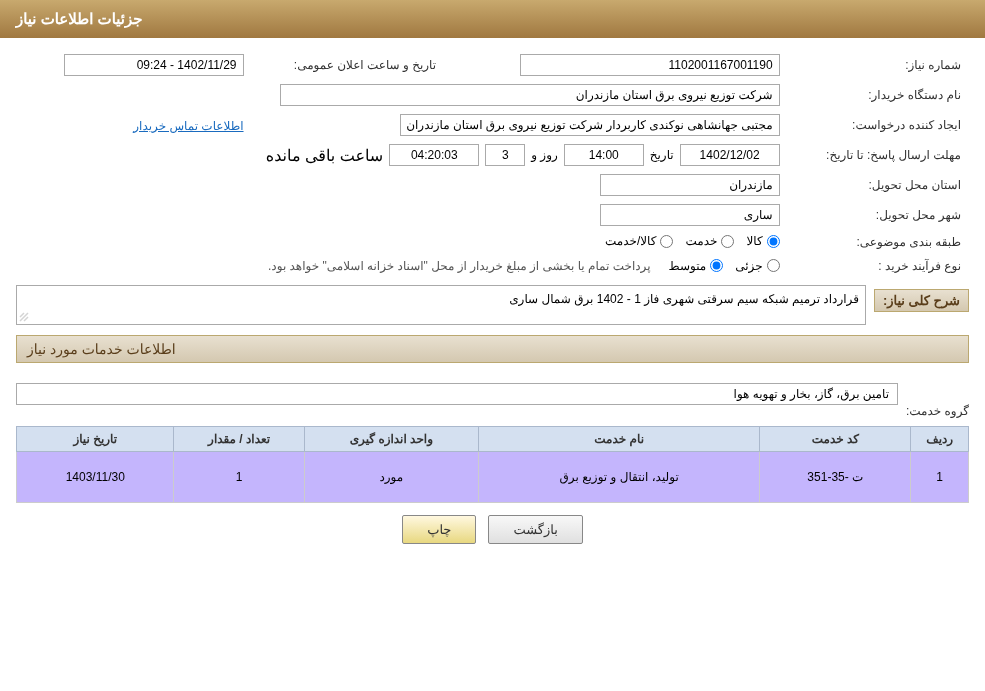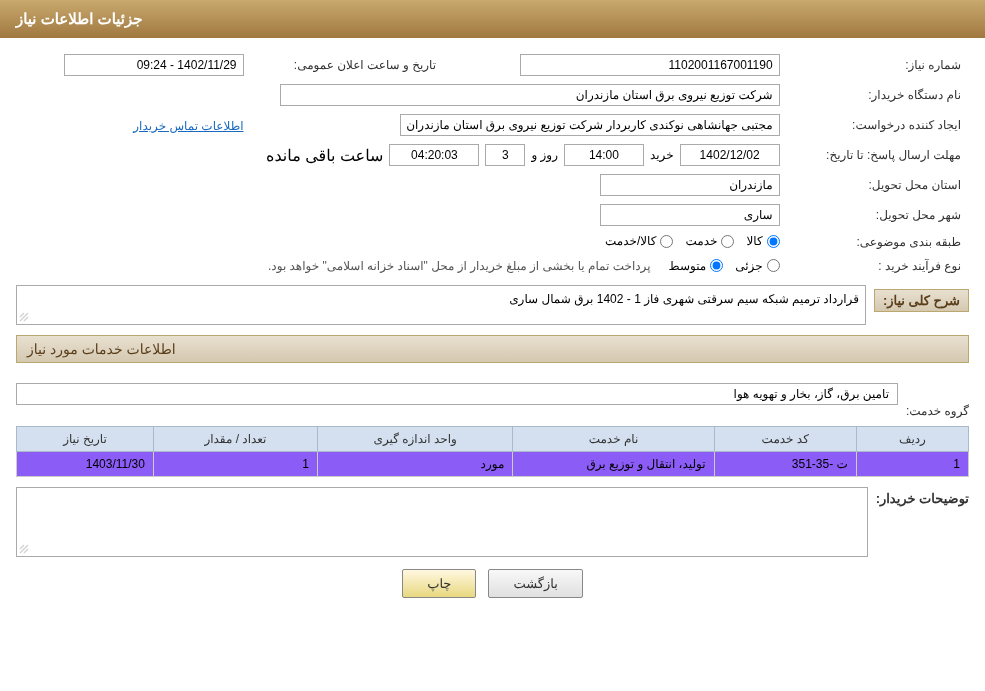--- a/index.html
+++ b/index.html
@@ -137,29 +137,30 @@
     }
     .data-table {
       width: 100%;
       border-collapse: collapse;
       margin-bottom: 10px;
       font-size: 12px;
     }
     .data-table th {
       background: #d4e0f0;
       border: 1px solid #aab8cc;
-      padding: 5px 24px;
+      padding: 5px 0;
       text-align: center;
       color: #333;
-      font-weight: normal;
+      font-weight: bold;
     }
     .data-table td {
       border: 1px solid #ccc;
-      padding: 5px 8px;
-      background: #8b5cf6;
+      padding: 18px 8px;
+      text-align: center;
+      background: #c4b5fd;
     }
     .buyer-desc-row {
       display: flex;
       align-items: flex-start;
       gap: 8px;
       margin-bottom: 10px;
     }
     .buyer-desc-label {
       font-size: 12px;
       font-weight: bold;
@@ -252,21 +253,21 @@
         </td>
         <td class="value-cell">
           <span class="link-text">اطلاعات تماس خریدار</span>
         </td>
       </tr>
       <tr>
         <td class="label-cell">مهلت ارسال پاسخ: تا تاریخ:</td>
         <td class="value-cell" colspan="3">
           <div class="row-flex">
             <input class="input-field input-small" type="text" readonly="" value="1402/12/02" style="text-align: center;">
-            <span style="font-size:12px;">خرید</span>
+            <span style="font-size:12px;">تاریخ</span>
             <input class="input-field input-xsmall" type="text" readonly="" value="14:00" style="text-align: center;">
             <span style="font-size:12px;">روز و</span>
             <input class="input-field" type="text" readonly="" value="3" style="width: 40px; text-align: center;">
             <input class="input-field" type="text" readonly="" value="04:20:03" style="width: 90px; text-align: center;">
             <span style="font-size:16px;">ساعت باقی مانده</span>
           </div>
         </td>
       </tr>
       <tr>
         <td class="label-cell">استان محل تحویل:</td>
@@ -364,28 +365,20 @@
               <td>ت -35-351</td>
               <td>تولید، انتقال و توزیع برق</td>
               <td>مورد</td>
               <td>1</td>
               <td>1403/11/30</td>
             </tr>
           </tbody>
       </table>
     </div>
 
-    <div class="buyer-desc-row">
-      <span class="buyer-desc-label" style="font-weight:bold; font-size:13px;">توضیحات خریدار:</span>
-      <div class="buyer-desc-box">
-        <svg class="resize-icon" viewBox="0 0 10 10">
-            <path d="M9 1L1 9M5 1L1 5M9 5L5 9" stroke="#aaa" stroke-width="1.5" fill="none"></path>
-          </svg>
-      </div>
-    </div>
 
     <div class="buttons-row">
       <button class="btn btn-back">بازگشت</button>
       <button class="btn btn-print">چاپ</button>
     </div>
 
   </div>
 </div>
 
 </body></html>

